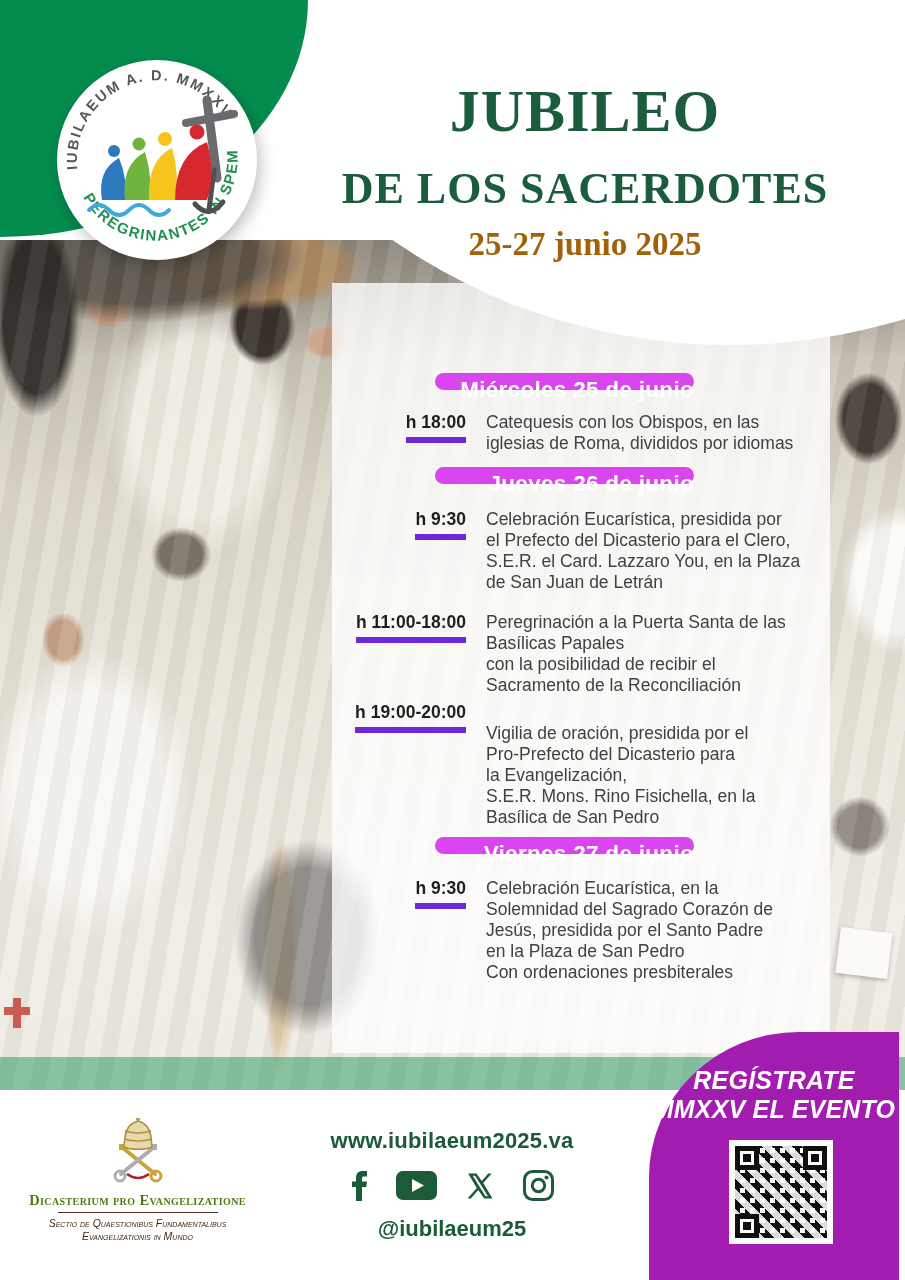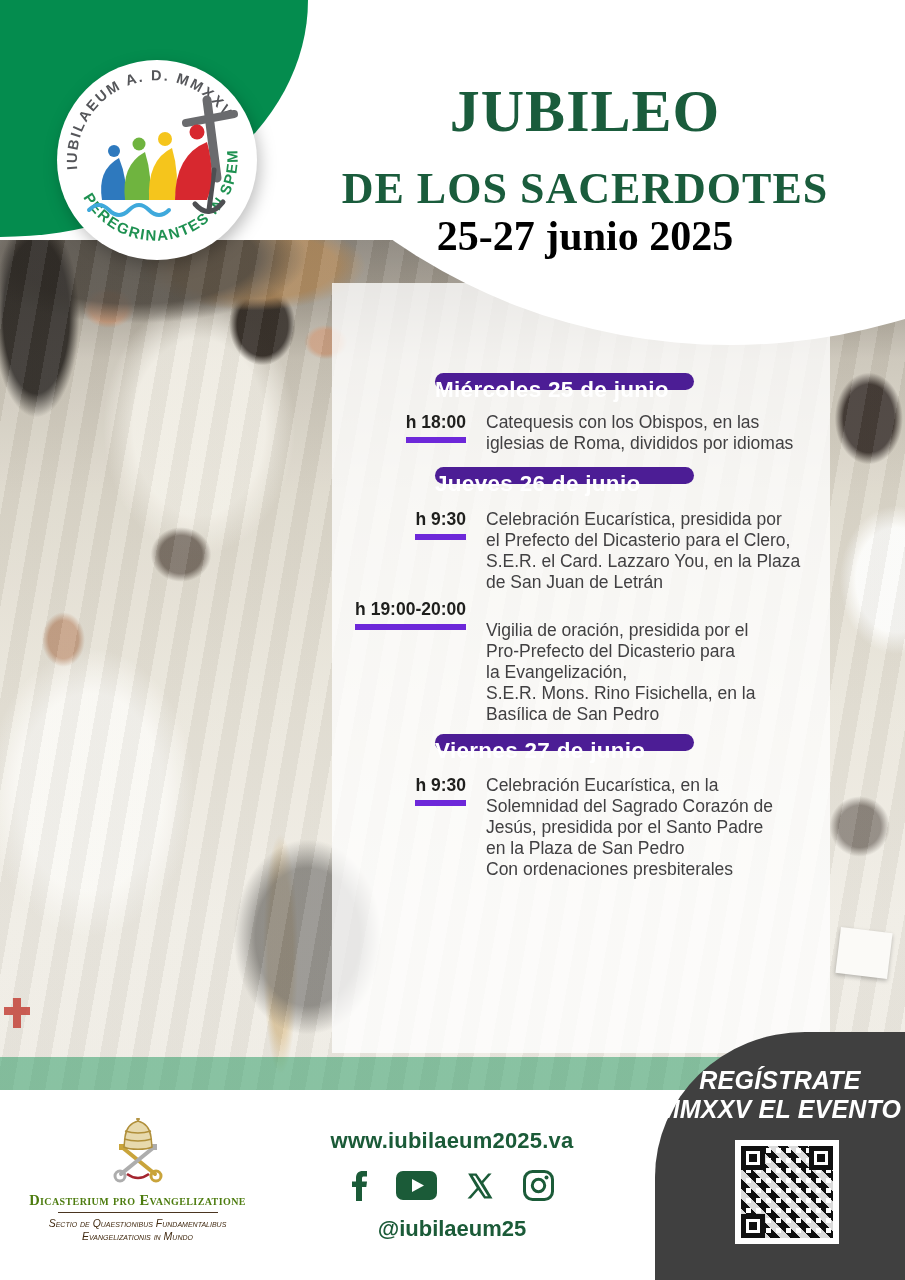--- a/index.html
+++ b/index.html
@@ -42,34 +42,34 @@
   .header-rect { position:absolute; left:0; top:0; width:905px; height:240px; background:#fff; z-index:3; }
   .header-ellipse { position:absolute; left:170px; top:-695px; width:1120px; height:1040px;
     background:#fff; border-radius:50%; z-index:3; }
 
   .header-text { position:absolute; left:270px; top:0; width:630px; z-index:4; text-align:center;
     font-family:"Liberation Serif", serif; font-weight:bold; }
   .title-1 { position:absolute; left:0; top:80px;  width:630px; font-size:60px; line-height:62px;
     color:#1a5c3c; letter-spacing:1px; }
   .title-2 { position:absolute; left:0; top:158px; width:630px; font-size:44px; line-height:62px;
     color:#1a5c3c; letter-spacing:1px; }
-  .dates   { position:absolute; left:0; top:216px; width:630px; font-size:42px; line-height:40px;
-    color:#000000; }
+  .dates   { position:absolute; left:0; top:224px; width:630px; font-size:33px; line-height:40px;
+    color:#a16207; }
 
   
   .green-corner { position:absolute; left:0; top:0; width:308px; height:237px;
     background:#048c4e; border-bottom-right-radius:100% 100%; z-index:4; }
   .badge { position:absolute; left:57px; top:60px; width:200px; height:200px; z-index:5;
     filter:drop-shadow(3px 6px 8px rgba(0,0,0,.25)); }
 
   
   .panel { position:absolute; left:332px; top:283px; width:498px; height:770px; z-index:2;
     background:rgba(255,255,255,.78); padding:90px 14px 0 22px; }
-  .pill { width:259px; height:17px; margin-left:81px; border-radius:17px; background:#4c1d95;
-    color:#fff; font-size:22.5px; font-weight:bold; line-height:33px; text-align:left;
+  .pill { width:259px; height:17px; margin-left:81px; border-radius:17px; background:#d946ef;
+    color:#fff; font-size:22.5px; font-weight:bold; line-height:33px; text-align:right;
     letter-spacing:.3px; }
   .ev { display:flex; }
   .ev .t { flex:0 0 112px; text-align:right; }
   .ev .t span { display:inline-block; font-size:17.5px; font-weight:bold; color:#1f1f1d;
     border-bottom:6px solid #6d28d9; padding-bottom:4px; white-space:nowrap; }
   .ev .d { margin-left:20px; width:340px; font-size:17.5px; line-height:21px; color:#414042;
     white-space:pre-line; }
   .m22{margin-top:22px} .m13{margin-top:13px} .m25{margin-top:25px} .m19{margin-top:19px}
   .m6{margin-top:6px} .m9{margin-top:9px} .m24{margin-top:24px}
   .drop .d { margin-top:21px; }
@@ -86,22 +86,22 @@
   .dicastery-sect { font-family:Liberation Sans, sans-serif; font-style:italic; font-variant:small-caps;
     font-size:10.5px; line-height:13px; color:#41290f; }
 
   .footer-center { position:absolute; left:277px; top:38px; width:350px; text-align:center; }
   .website { font-size:22px; font-weight:bold; color:#1b5b38; letter-spacing:.2px; cursor:pointer; }
   .social-row { margin-top:16px; display:flex; justify-content:center; align-items:center; gap:28px; }
   .social-row svg { display:block; cursor:pointer; }
   .handle { margin-top:15px; font-size:22px; font-weight:bold; color:#1b5b38; }
 
   
-  .register { position:absolute; right:0; bottom:0; width:250px; height:248px; z-index:6;
-    background:#404040; border-top-left-radius:150px 145px; text-align:center; color:#fff; }
+  .register { position:absolute; right:6px; bottom:0; width:250px; height:248px; z-index:6;
+    background:#a21caf; border-top-left-radius:150px 145px; text-align:center; color:#fff; }
   .register .r1, .register .r2 { font-size:25px; line-height:29px; font-weight:bold;
     font-style:italic; letter-spacing:.2px; }
   .register .r1 { margin-top:34px; }
   .qr { position:absolute; left:80px; top:108px; width:104px; height:104px; background:#fff;
     padding:6px; cursor:pointer; }
   .qr-inner { position:relative; width:92px; height:92px;
     background:
       repeating-linear-gradient(45deg, rgba(255,255,255,.85) 0 7px, transparent 7px 14px),
       repeating-linear-gradient(90deg, #101010 0 5px, transparent 5px 10px),
       repeating-linear-gradient(0deg, #101010 0 5px, #fff 5px 10px); }
@@ -173,20 +173,27 @@
 
     <div class="pill m13">
       <span>Jueves 26 de junio</span>
     </div>
     <div class="ev m25">
       <div class="t"><span>h 9:30</span></div>
       <div class="d">Celebración Eucarística, presidida por
 el Prefecto del Dicasterio para el Clero,
 S.E.R. el Card. Lazzaro You, en la Plaza
 de San Juan de Letrán</div>
+    </div>
+    <div class="ev m19">
+      <div class="t"><span>h 11:00-18:00</span></div>
+      <div class="d">Peregrinación a la Puerta Santa de las
+Basílicas Papales
+con la posibilidad de recibir el
+Sacramento de la Reconciliación</div>
     </div>
     <div class="ev m6 drop">
       <div class="t"><span>h 19:00-20:00</span></div>
       <div class="d">Vigilia de oración, presidida por el
 Pro-Prefecto del Dicasterio para
 la Evangelización,
 S.E.R. Mons. Rino Fisichella, en la
 Basílica de San Pedro</div>
     </div>
 

